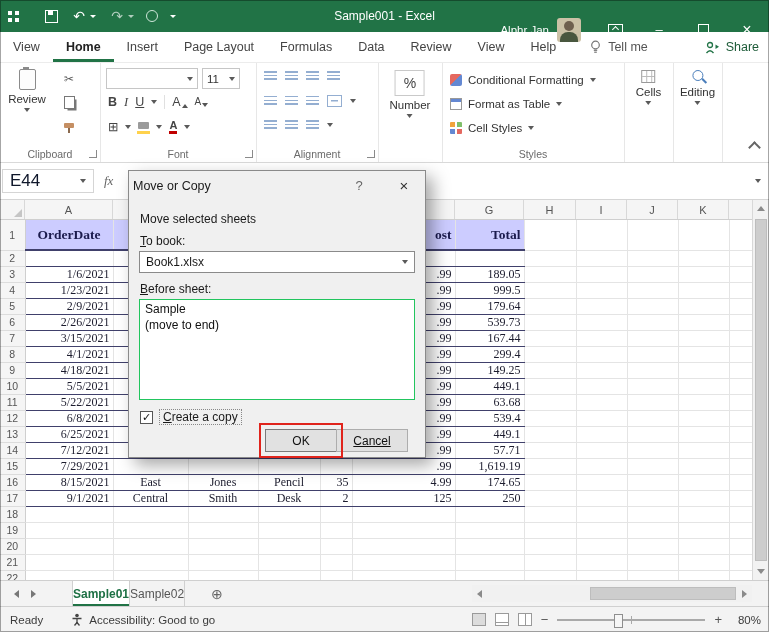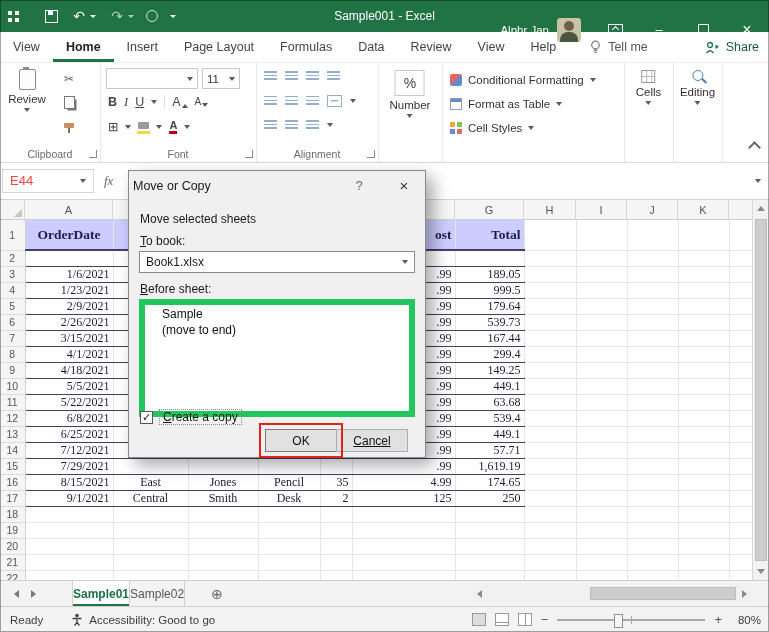--- a/index.html
+++ b/index.html
@@ -90,21 +90,21 @@
   .ic-fat{width:12px;height:12px;border:1px solid #999;background:linear-gradient(#6488d2 0 3px,#fff 3px);box-sizing:border-box;}
   .ic-cs{width:12px;height:12px;border-radius:1px;background-image:linear-gradient(#f2a33c,#f2a33c),linear-gradient(#7fbf6a,#7fbf6a),linear-gradient(#6488d2,#6488d2),linear-gradient(#e4685f,#e4685f);background-size:5px 5px;background-position:0 0,7px 0,0 7px,7px 7px;background-repeat:no-repeat;}
   .ic-cells{width:14px;height:13px;border:1px solid #999;background-image:linear-gradient(#bbb,#bbb),linear-gradient(#bbb,#bbb),linear-gradient(#bbb,#bbb);background-size:100% 1px,1px 100%,1px 100%;background-position:0 5px,4px 0,9px 0;background-repeat:no-repeat;box-sizing:border-box;}
   .ic-find{width:9px;height:9px;border:1.5px solid #4a7ebb;border-radius:50%;position:relative;margin-bottom:2px;}
   .ic-find::after{content:"";position:absolute;width:6px;height:1.5px;background:#4a7ebb;transform:rotate(45deg);right:-5px;bottom:-1px;}
   .ribchev{position:absolute;right:10px;bottom:10px;width:7px;height:7px;border-left:2px solid #666;border-top:2px solid #666;transform:rotate(45deg);}
   .cdown{width:0;height:0;border-left:3.5px solid transparent;border-right:3.5px solid transparent;border-top:4px solid #5a5a5a;display:inline-block;}
 
   
   .fbar{position:absolute;top:162px;left:0;width:100%;height:38px;background:#fff;border-bottom:1px solid #d5d5d5;display:flex;align-items:center;box-sizing:border-box;z-index:5;}
-  .namebox{width:92px;height:24px;margin-left:2px;border:1px solid #d5d5d5;display:flex;align-items:center;justify-content:space-between;padding:0 7px;font-size:13px;color:#ef4444;box-sizing:border-box;}
+  .namebox{width:92px;height:24px;margin-left:2px;border:1px solid #d5d5d5;display:flex;align-items:center;justify-content:space-between;padding:0 7px;font-size:17px;color:#0f172a;box-sizing:border-box;}
   .fx{font-family:"Liberation Serif",serif;font-style:italic;font-size:13px;color:#666;margin:0 10px;}
   .finput{flex:1;height:24px;}
   .fexpand{width:22px;display:flex;align-items:center;justify-content:center;}
 
   
   .colhdr{position:absolute;top:200px;left:0;width:752px;height:20px;display:flex;background:#f5f5f5;border-bottom:1px solid #cfcfcf;box-sizing:border-box;z-index:4;}
   .ch{border-right:1px solid #d8d8d8;display:flex;align-items:center;justify-content:center;font-size:11px;color:#555;box-sizing:border-box;}
   .corner{position:relative;}
   .tri{position:absolute;right:2px;bottom:2px;width:0;height:0;border-left:8px solid transparent;border-bottom:8px solid #c5c5c5;}
   .w-rn{width:25px;}.w-A{width:88px;}.w-B{width:75px;}.w-C{width:70px;}.w-D{width:62px;}.w-E{width:32px;}
@@ -161,21 +161,21 @@
   
   .dlg{position:absolute;left:128px;top:170px;width:298px;height:288px;background:#f0f0f0;border:1px solid #8a8a8a;box-shadow:7px 7px 16px rgba(0,0,0,.35);z-index:50;font-size:12px;color:#1a1a1a;box-sizing:border-box;}
   .dlg-title-text{position:absolute;left:4px;top:8px;font-size:12.5px;}
   .dlg-help{position:absolute;right:50px;top:0;width:32px;height:29px;display:flex;align-items:center;justify-content:center;color:#666;font-size:13px;}
   .dlg-close{position:absolute;right:0;top:0;width:42px;height:29px;display:flex;align-items:center;justify-content:center;font-size:15px;color:#333;}
   .dlg-sub{position:absolute;left:11px;top:41px;}
   .lbl-tobook{position:absolute;left:11px;top:63px;}
   .accel::first-letter{text-decoration:underline;}
   .combo2{position:absolute;left:10px;right:10px;top:80px;height:22px;background:#fff;border:1px solid #8a8a8a;display:flex;align-items:center;justify-content:space-between;padding:0 6px;box-sizing:border-box;}
   .lbl-before{position:absolute;left:11px;top:111px;}
-  .dlg-list{position:absolute;left:10px;right:10px;top:128px;height:118px;background:#fff;border:6px solid #22c55e;box-sizing:border-box;padding:1px 12px;overflow:hidden;}
+  .dlg-list{position:absolute;left:10px;right:10px;top:128px;height:101px;background:#fff;border:1px solid #22c55e;box-sizing:border-box;padding:1px 0;overflow:hidden;}
   .dlg-li{padding:1px 5px;font-size:12px;color:#111;}
   .chkrow{position:absolute;left:11px;top:238px;display:flex;align-items:center;gap:6px;}
   .chkbox{width:13px;height:13px;background:#fff;border:1px solid #555;display:flex;align-items:center;justify-content:center;font-size:11px;color:#111;line-height:1;box-sizing:border-box;}
   .chklbl{border:1px dotted #888;padding:0 3px;}
   .dbtn{position:absolute;top:258px;width:72px;height:23px;background:#e1e1e1;border:1px solid #adadad;display:flex;align-items:center;justify-content:center;font-size:12px;color:#111;box-sizing:border-box;}
   .btn-ok{left:136px;border-color:#7a7a7a;}
   .btn-cancel{left:207px;text-decoration:underline;}
   .okring{position:absolute;left:130px;top:252px;width:84px;height:35px;border:2px solid #e0241c;box-sizing:border-box;pointer-events:none;}
 </style>
 </head>
@@ -356,20 +356,21 @@
       <div class="stybtn s2">
         <span class="ic-fat"></span>
         <span>Format as Table</span>
         <i class="cdown"></i>
       </div>
       <div class="stybtn s3">
         <span class="ic-cs"></span>
         <span>Cell Styles</span>
         <i class="cdown"></i>
       </div>
+      <div class="glabel">Styles</div>
     </div>
 
     <div class="rg rg-cells">
       <div class="bigbtn2">
         <span class="ic-cells"></span>
         <span class="blbl">Cells</span>
         <i class="cdown"></i>
       </div>
     </div>
 

